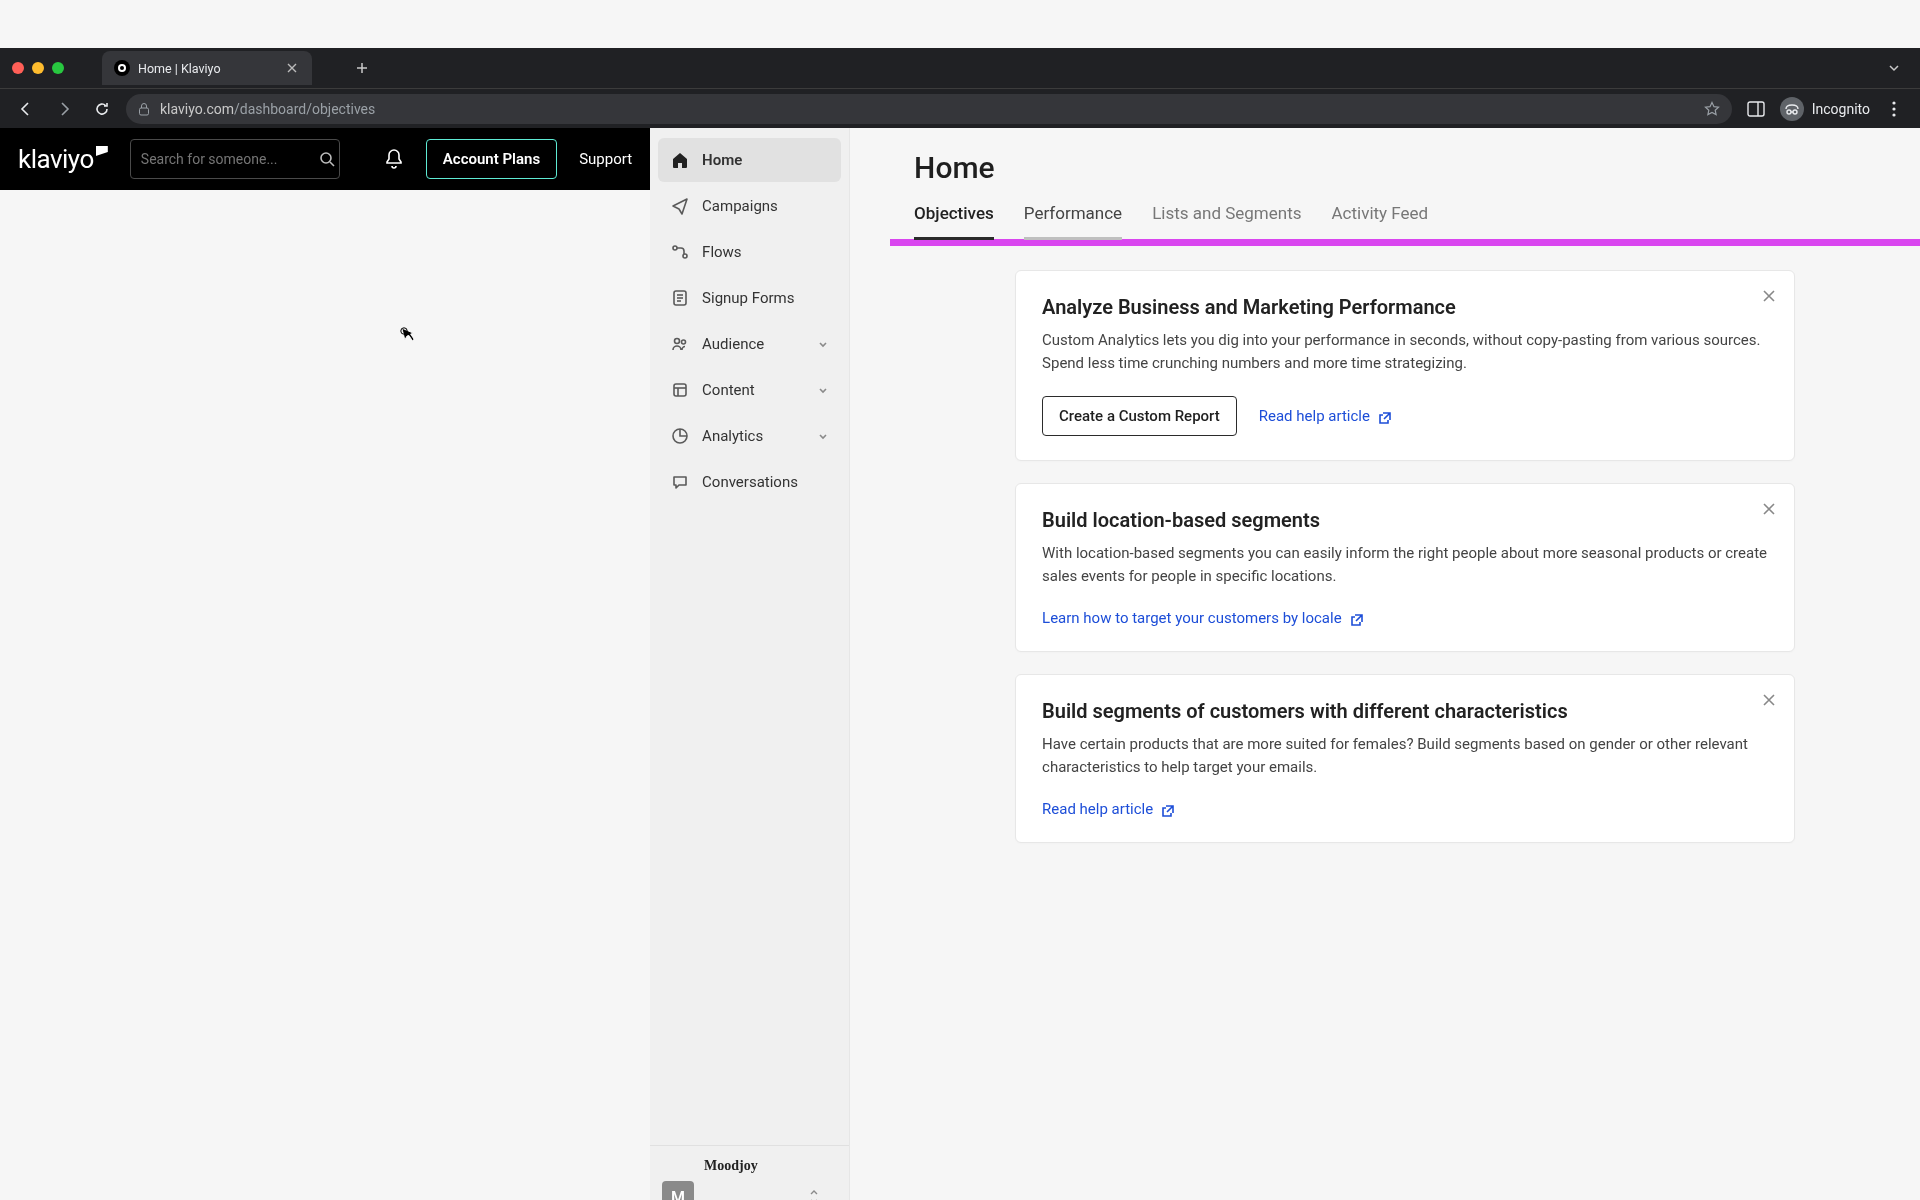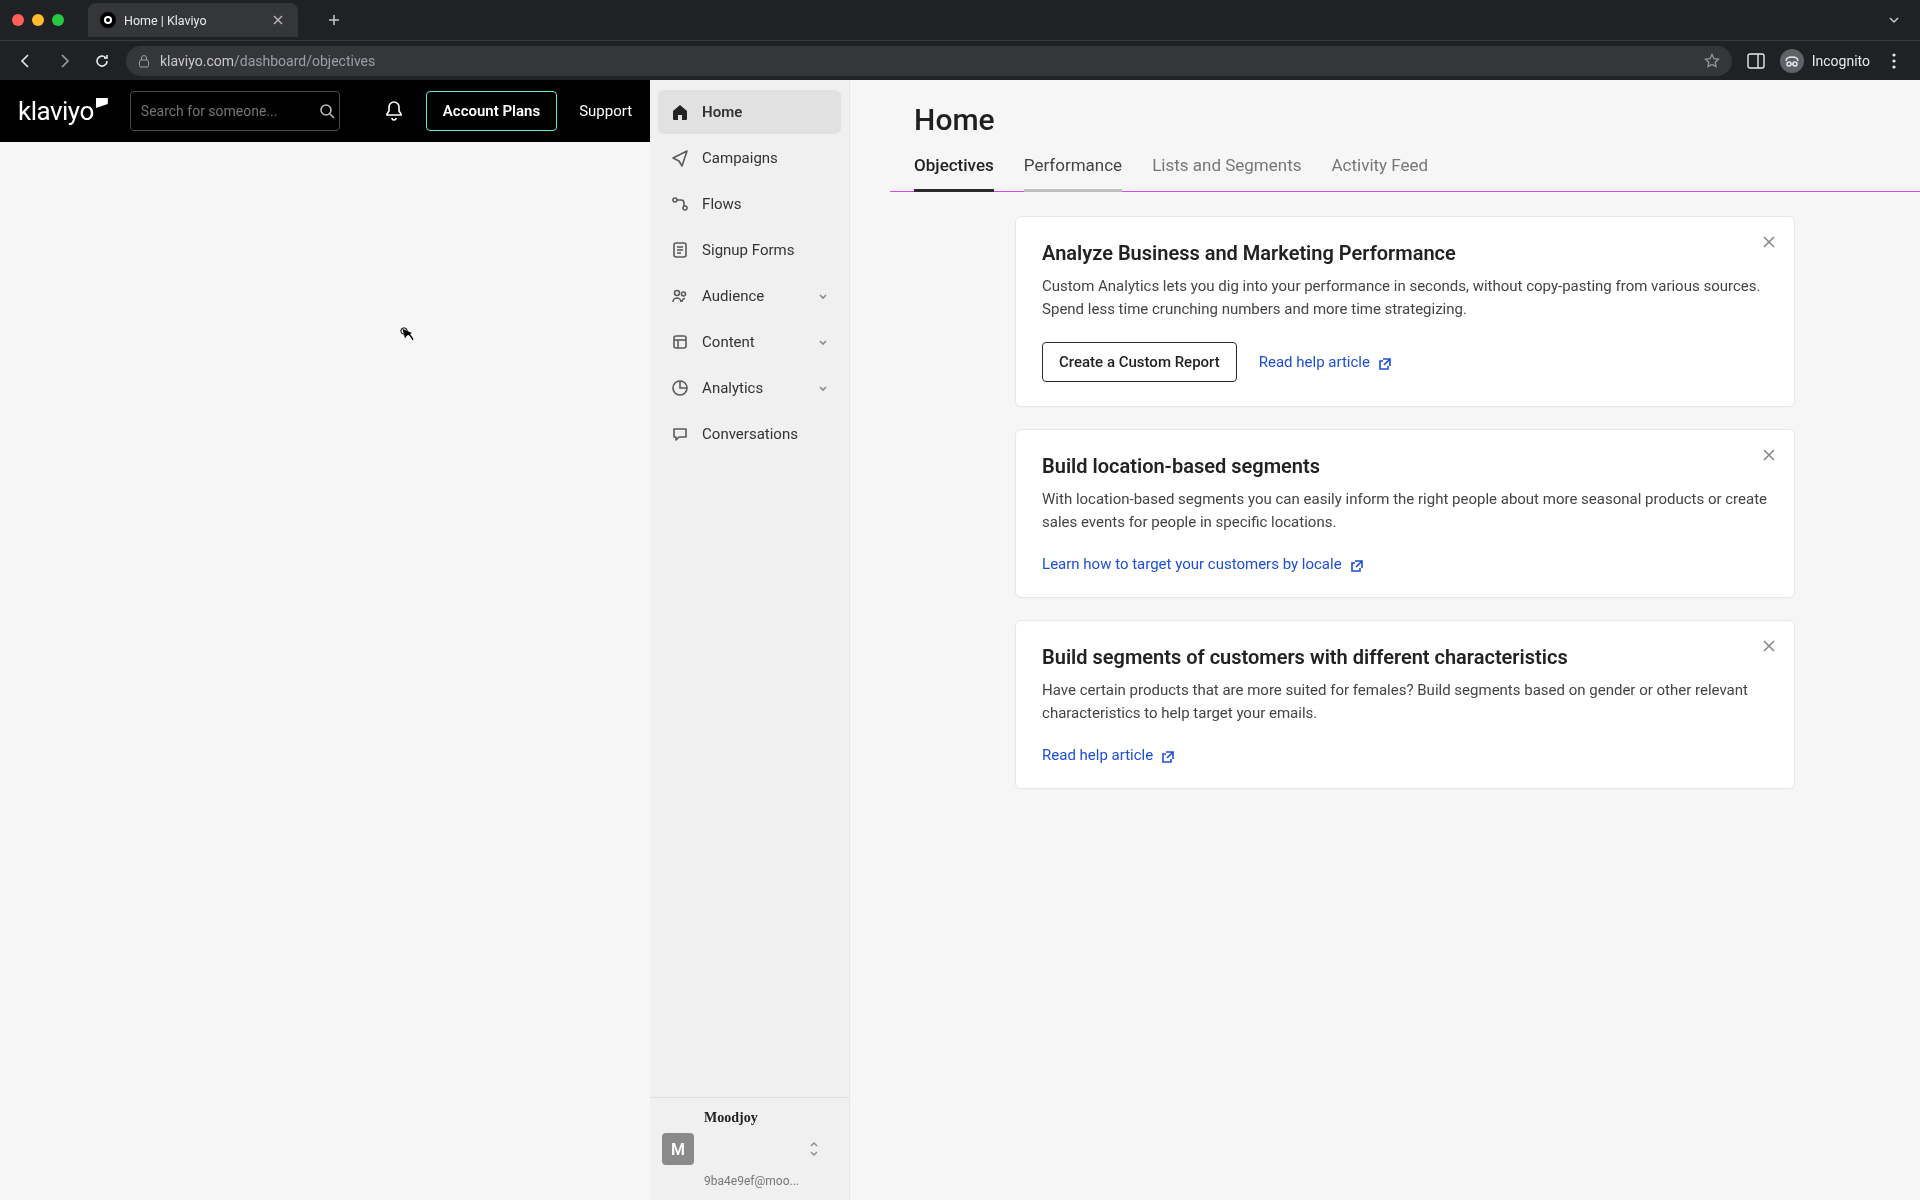--- a/index.html
+++ b/index.html
@@ -1,21 +1,21 @@
 <!DOCTYPE html>
 <html><head>
 <meta charset="utf-8">
 <style>
 * { margin: 0; padding: 0; box-sizing: border-box; font-family: -apple-system, BlinkMacSystemFont, "Segoe UI", Roboto, Helvetica, Arial, sans-serif; }
 
 html, body { width: 100%; height: 100%; background: #f6f6f6; }
 
 
 .browser-chrome { background: #202124; color: #c9c9c9; }
-.titlebar { height: 40px; display: flex; align-items: center; padding: 0 12px; gap: 14px; }
+.titlebar { height: 40px; display: flex; align-items: center; padding: 0 12px; gap: 28px; margin-top: 48px; }
 .traffic-lights { display: flex; gap: 8px; }
 .dot { width: 12px; height: 12px; border-radius: 50%; }
 .dot.red { background: #ff5f57; }
 .dot.yellow { background: #febc2e; }
 .dot.green { background: #28c840; }
 
 .tab { display: flex; align-items: center; gap: 8px; background: #35363a; color: #e8eaed; border-radius: 8px 8px 0 0; height: 34px; padding: 0 12px; margin-left: 10px; min-width: 210px; }
 .tab .favicon { width: 16px; height: 16px; border-radius: 50%; background: #000; display:flex; align-items:center; justify-content:center; }
 .tab .favicon svg { width: 10px; height: 10px; }
 .tab .title { font-size: 12.5px; flex: 1; }
@@ -63,21 +63,21 @@
 .user-meta { display:flex; flex-direction:column; min-width:0; }
 .user-meta .name { font-size: 14px; color:#222; font-weight:600;font-family:Liberation Serif, serif; }
 .user-meta .email { font-size: 12px; color:#777; white-space:nowrap; overflow:hidden; text-overflow:ellipsis; max-width: 100px; margin-top: 48px; }
 .updown { color:#8a8a8a; display:flex; flex-direction:column; gap:-2px; cursor:pointer; }
 
 
 .main { flex:1; padding: 22px 0 40px 0; overflow:auto; background:#f6f6f6; }
 .main-inner { padding: 0 24px; }
 .page-title { font-size: 30px; font-weight: 500; color:#1f1f1f; margin-bottom: 18px; }
 
-.tabs { display:flex; gap: 30px; border-bottom: 1px solid #d946ef; padding: 0 24px; }
+.tabs { display:flex; gap: 30px; border-bottom: 7px solid #d946ef; padding: 0 24px; }
 .tab-item { font-size: 17px; color:#777; padding: 0 0 14px 0; cursor:pointer; border-bottom: 3px solid transparent; margin-bottom:-1px; }
 .tab-item.active { color:#222; font-weight:500; border-bottom-color:#2b2b2b; }
 .tab-item.hover { color:#444; border-bottom-color:#bfbfbf; }
 
 .cards { max-width: 820px; margin: 24px auto 0 auto; display:flex; flex-direction:column; gap: 22px; padding: 0 20px; }
 .card { background:#fff; border:1px solid #e7e7e7; border-radius: 6px; padding: 24px 26px; position:relative; box-shadow: 0 1px 2px rgba(0,0,0,0.02); }
 .card h3 { font-size: 20px; font-weight: 600; color:#222; margin-bottom: 10px; }
 .card p { font-size: 15px; color:#444; line-height: 1.5; margin-bottom: 22px; }
 .card .close { position:absolute; top: 14px; right: 14px; width: 22px; height: 22px; display:flex; align-items:center; justify-content:center; color:#888; cursor:pointer; }
 .card-actions { display:flex; align-items:center; gap: 22px; }

